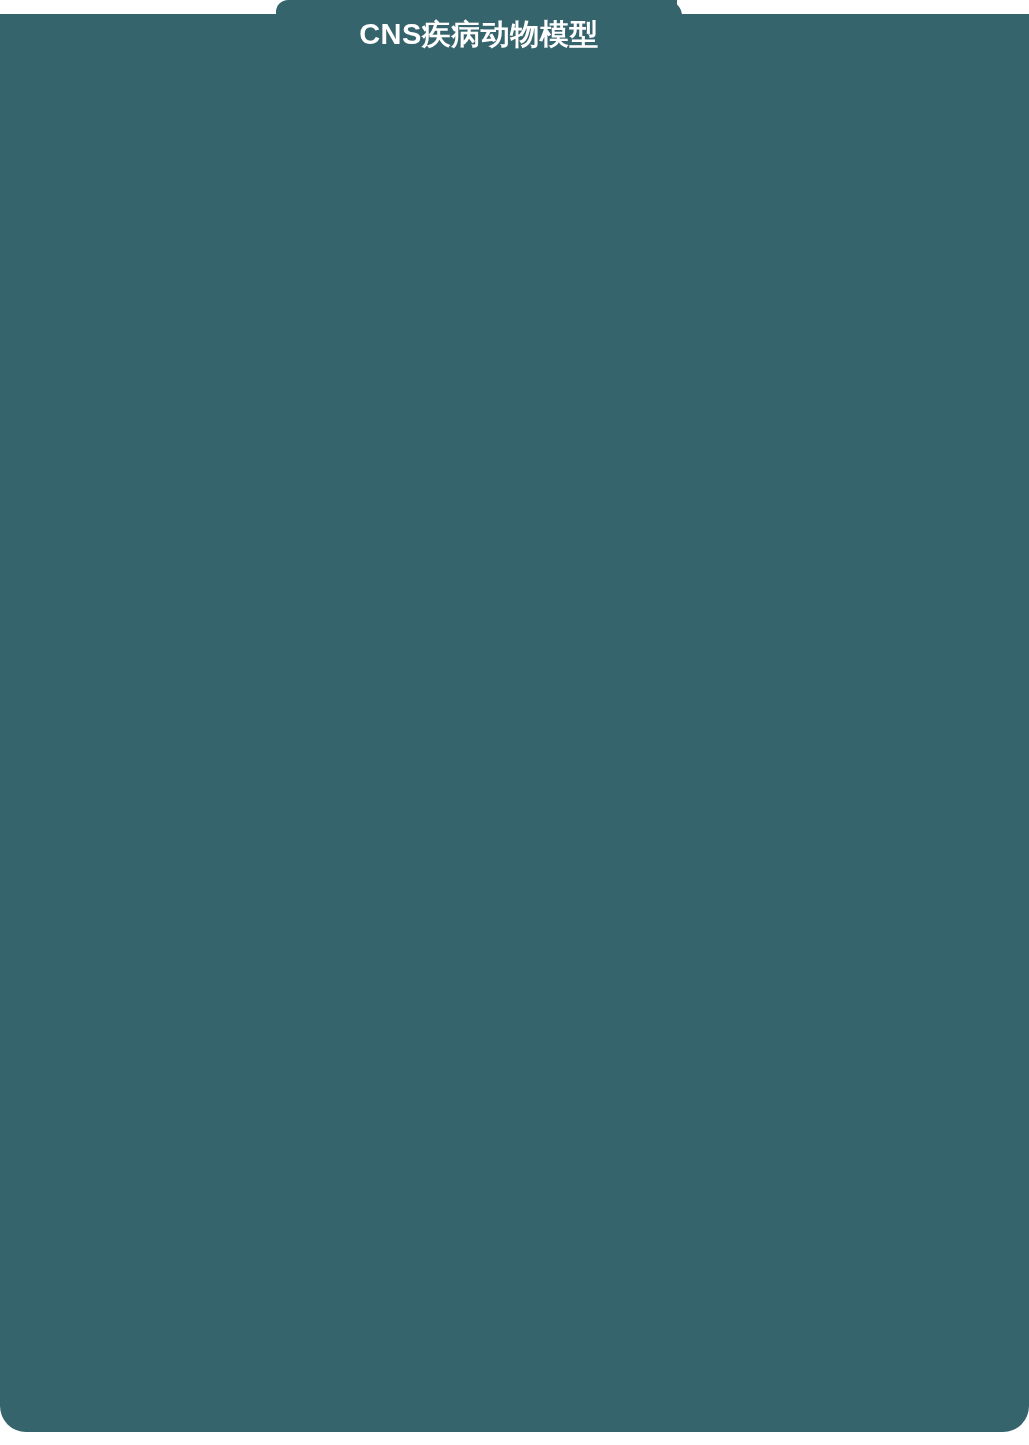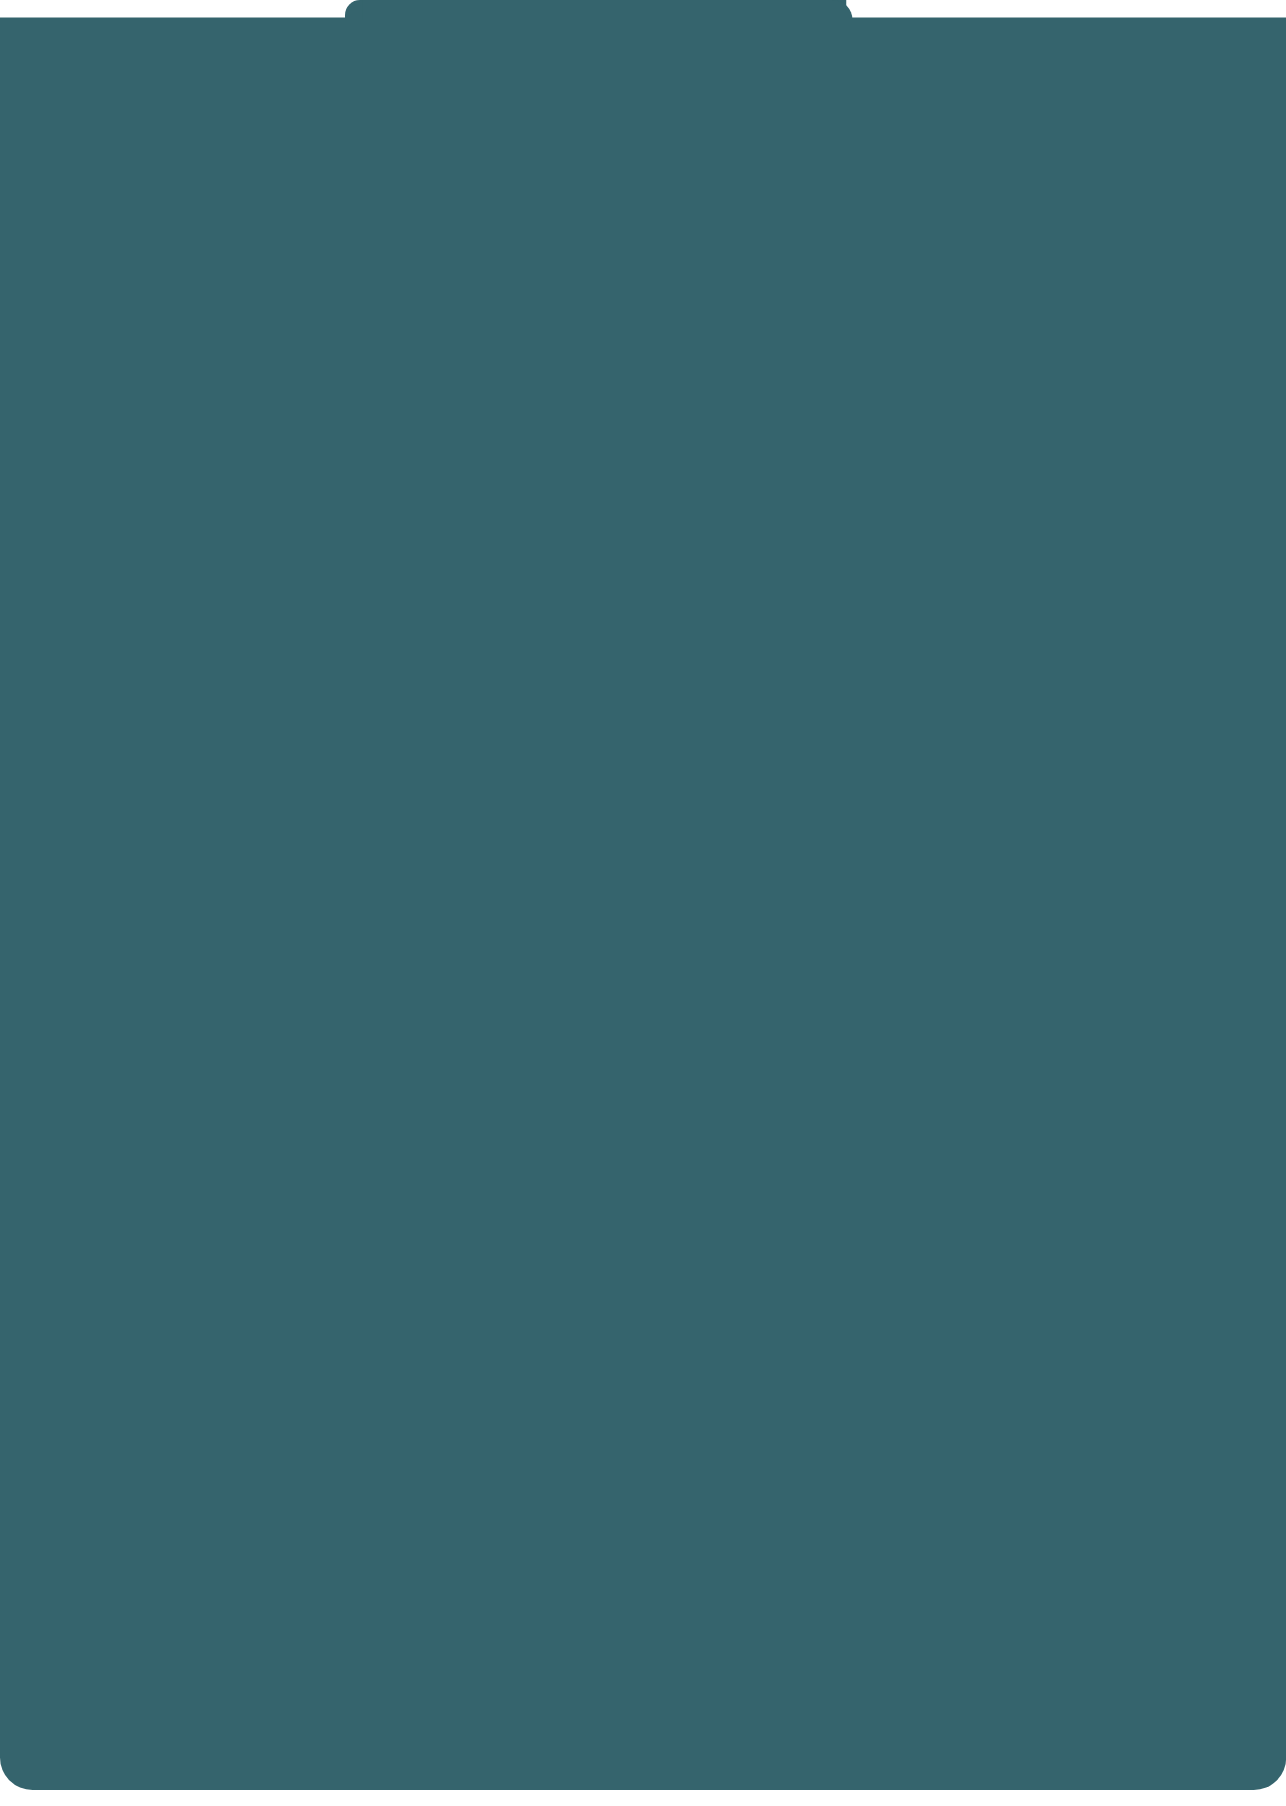--- a/index.html
+++ b/index.html
@@ -108,18 +108,21 @@
 
 <div class="page">
 
   <div class="panel">
 
     <div class="notch-left"></div>
     <div class="notch-right"></div>
     <div class="notch-left-round"></div>
     <div class="notch-right-round"></div>
 
+    <div class="title-tab">
+      <span class="title-text">CNS疾病动物模型</span>
+    </div>
 
     <div class="content"></div>
 
   </div>
 
 </div>
 
 </body></html>

